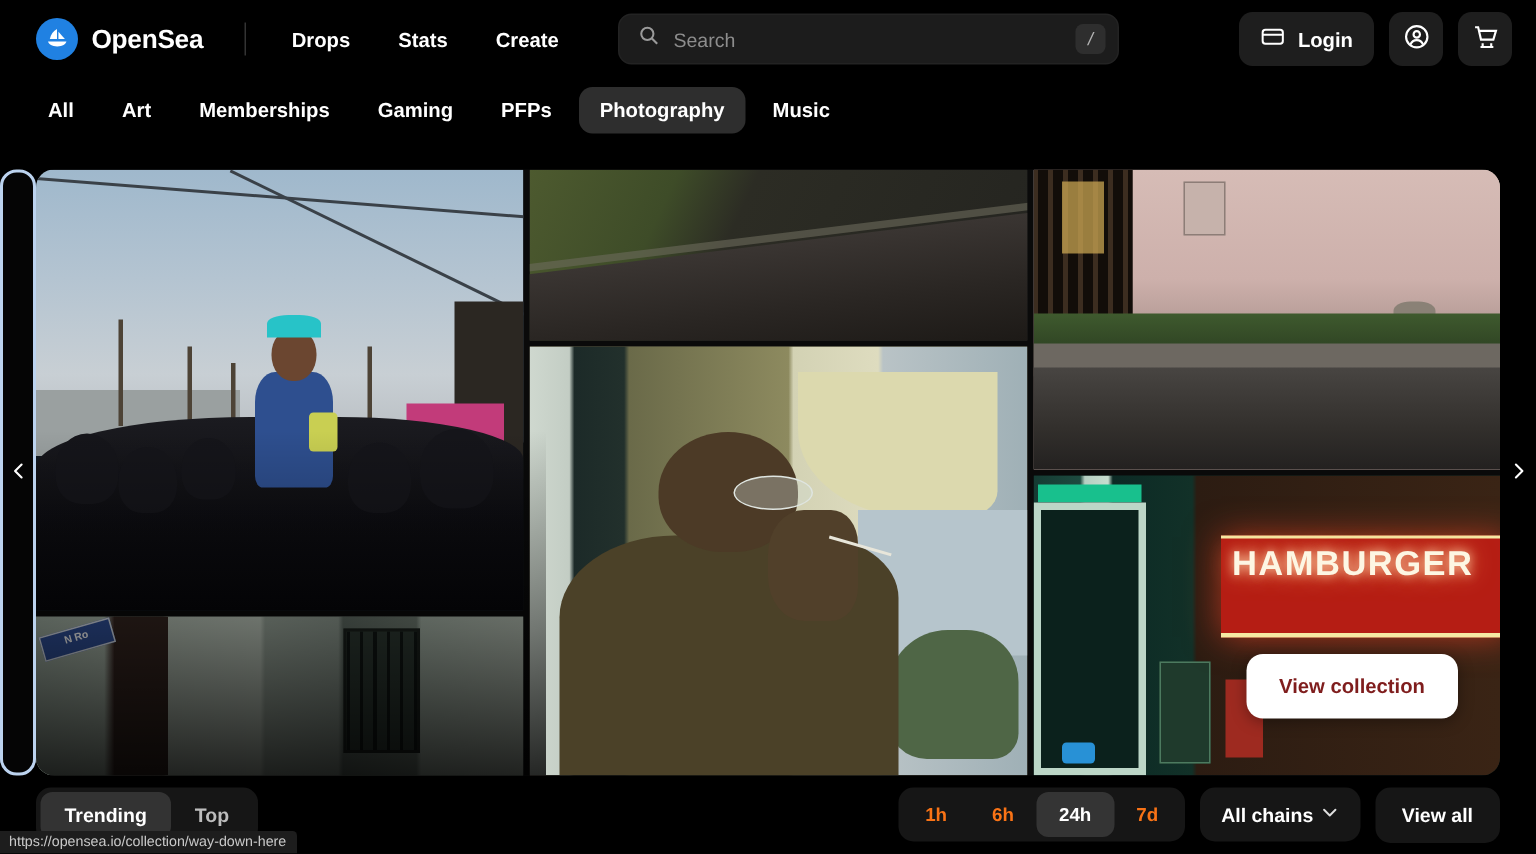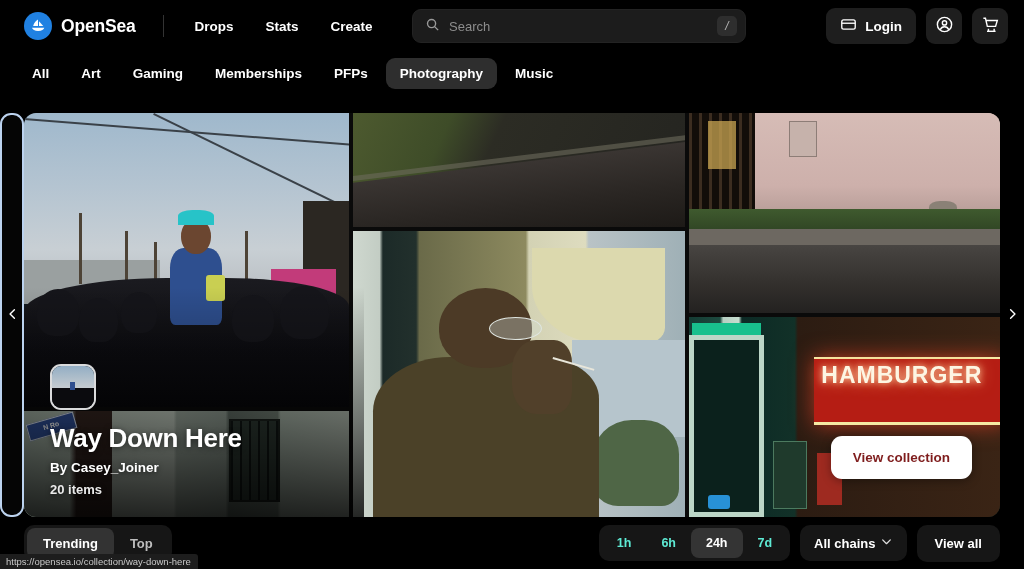--- a/index.html
+++ b/index.html
@@ -422,21 +422,21 @@
   .seg-item {
     font-size: 13px; font-weight: bold; color: #bdbdbd;
     padding: 8px 16px; border-radius: 8px; cursor: pointer;
     white-space: nowrap;
   }
   .seg-item.active { background: #333333; color: #ffffff; }
 
   .bottom-right { margin-left: auto; display: flex; align-items: center; gap: 10px; }
   .time-seg { display: flex; align-items: center; background: #161616; border-radius: 10px; padding: 3px; }
   .time-item {
-    font-size: 12.5px; font-weight: bold; color: #5eead4;
+    font-size: 12.5px; font-weight: bold; color: #f97316;
     padding: 8px 15px; border-radius: 8px; cursor: pointer;
   }
   .time-item.active { background: #343434; color: #ffffff; }
   .chain-select {
     display: flex; align-items: center; gap: 4px;
     background: #161616; border-radius: 10px;
     padding: 10px 14px; cursor: pointer;
     font-size: 13px; font-weight: bold; color: #ffffff;
   }
   .view-all-btn {
@@ -525,22 +525,22 @@
           <path d="M7.6 20.6 H18.4"></path>
         </svg>
       </span>
     </button>
   </div>
 </div>
 
 <div class="cats">
   <div class="cat">All</div>
   <div class="cat">Art</div>
+  <div class="cat">Memberships</div>
   <div class="cat">Gaming</div>
-  <div class="cat">Memberships</div>
   <div class="cat">PFPs</div>
   <div class="cat active">Photography</div>
   <div class="cat">Music</div>
 </div>
 
 <div class="hero">
   <div class="hero-grid">
 
     <div class="col col-a">
       <div class="ph p-parade">
@@ -614,30 +614,20 @@
         <div class="logo-sq"></div>
         <div class="neon-box">
           <span class="neon-t1">HAMBURGER</span>
         </div>
       </div>
     </div>
   </div>
 
   <div class="hero-shade"></div>
 
-  <div class="hero-info">
-    <div class="hero-avatar">
-      <div class="mini-sky"></div>
-      <div class="mini-crowd"></div>
-      <div class="mini-kid"></div>
-    </div>
-    <div class="hero-title">Way Down Here</div>
-    <div class="hero-by">By Casey_Joiner</div>
-    <div class="hero-items">20 items</div>
-  </div>
 
   <button class="view-collection">View collection</button>
 </div>
 
 <button class="arrow arrow-left focused">
   <span>
     <svg width="13" height="18" viewBox="0 0 24 24" fill="none" stroke="#ffffff" stroke-width="2.6" stroke-linecap="round" stroke-linejoin="round">
         <path d="M15.5 4 L7.5 12 L15.5 20"></path>
       </svg>
   </span>

